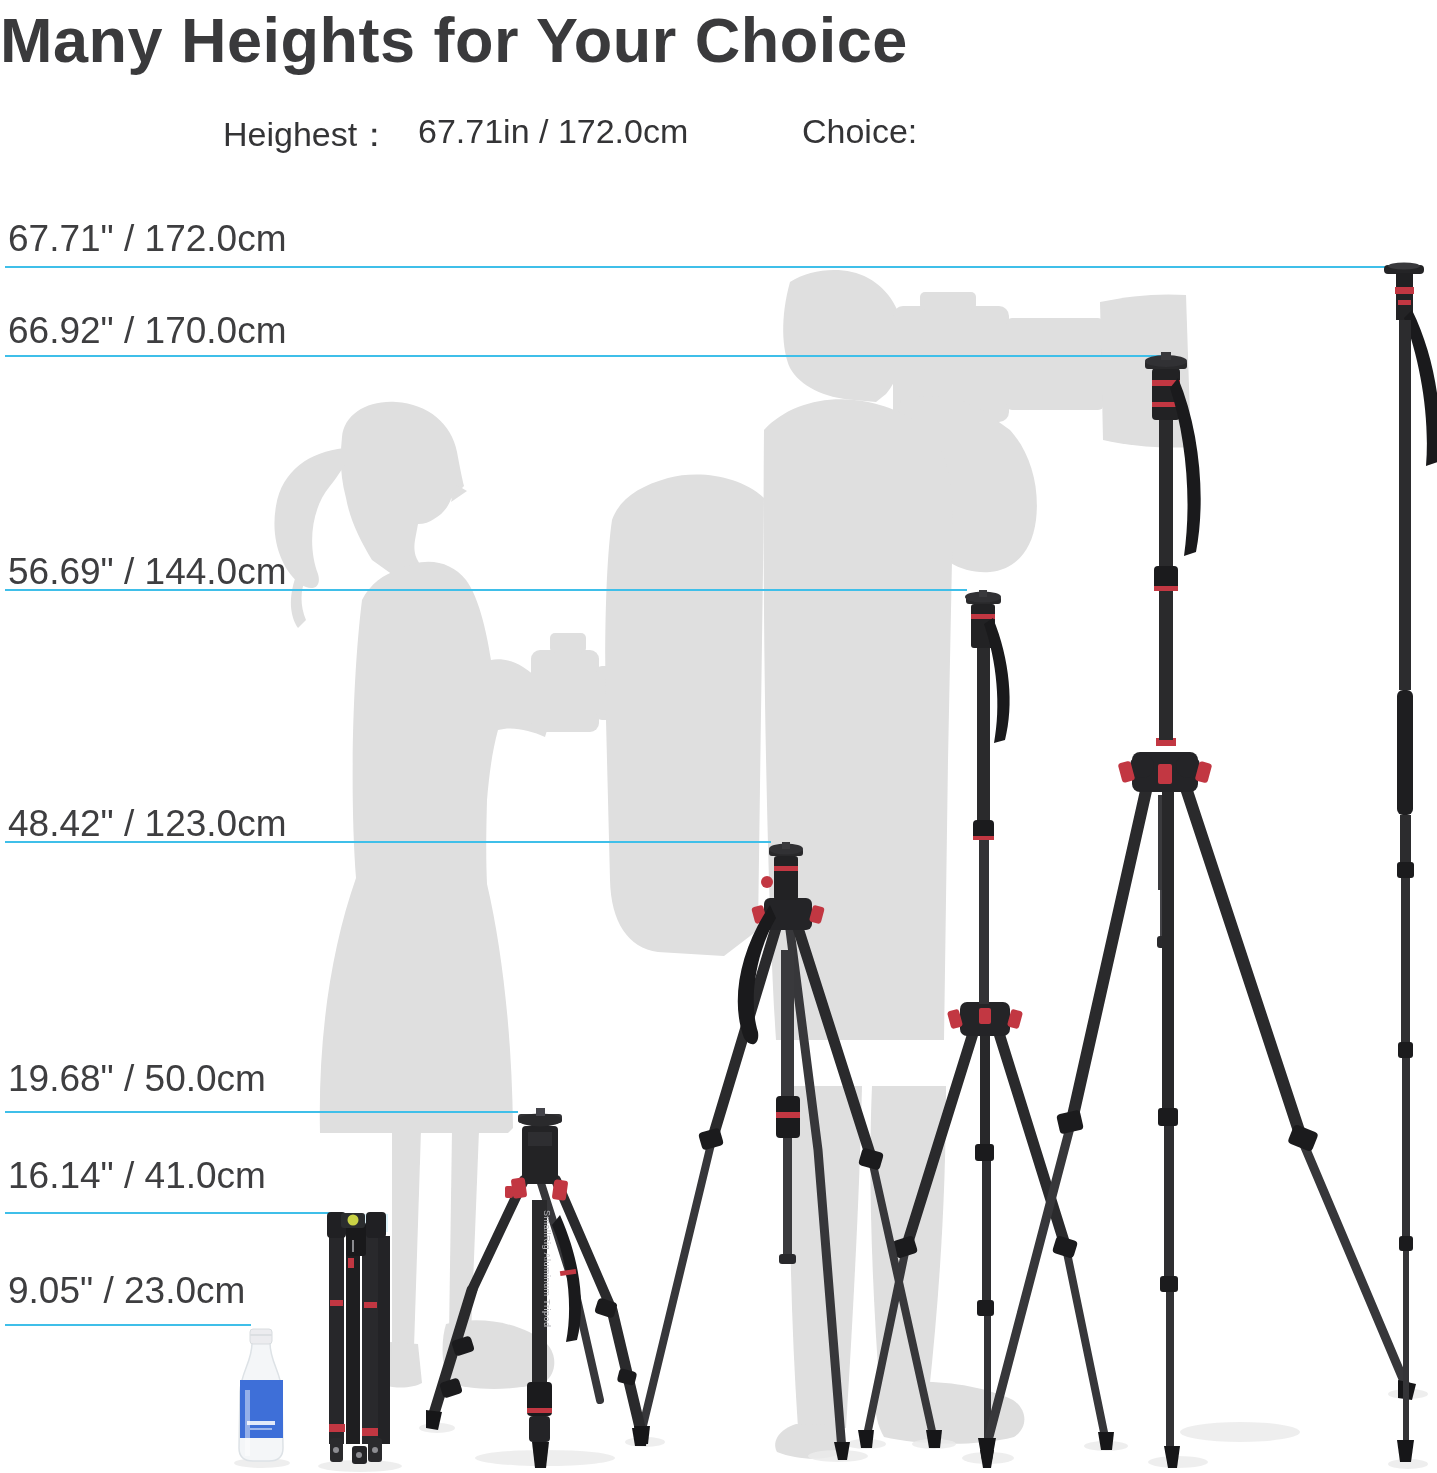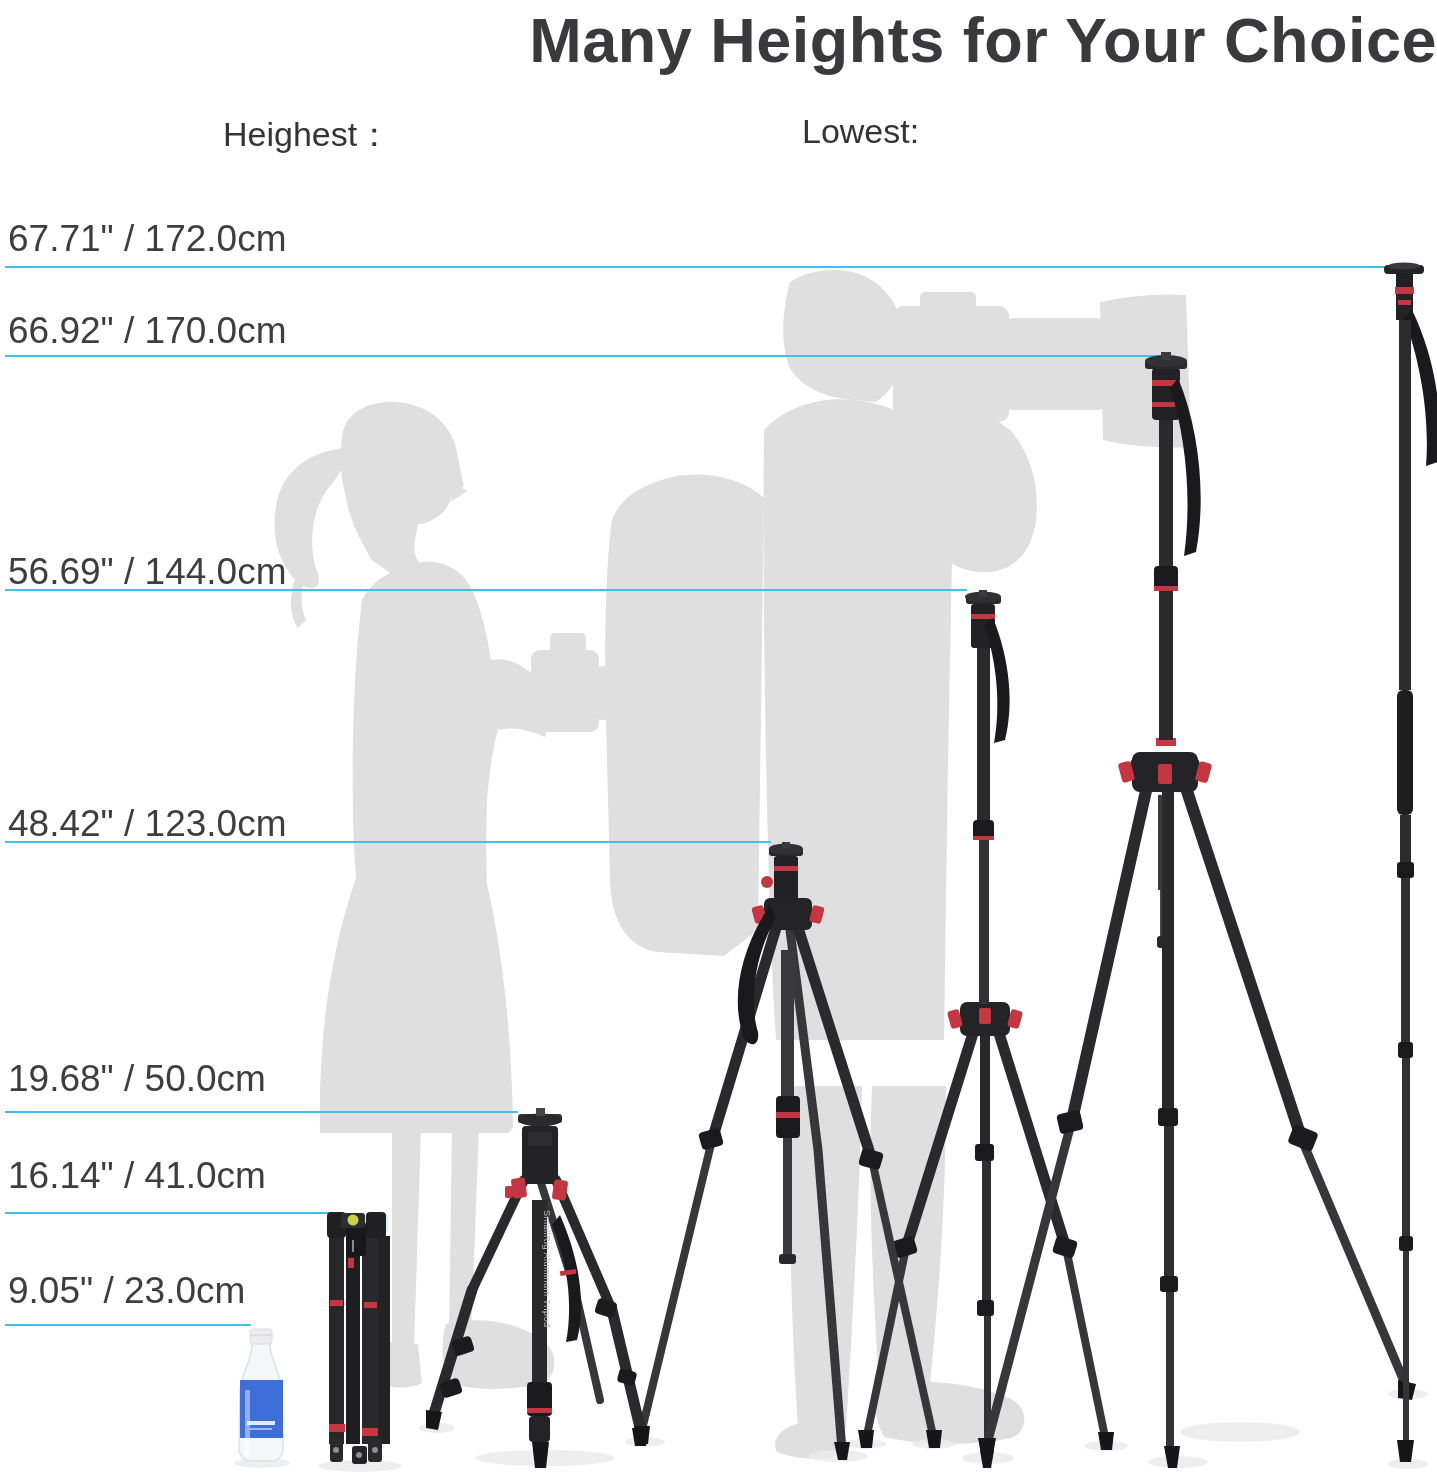--- a/index.html
+++ b/index.html
@@ -1,21 +1,21 @@
 <!DOCTYPE html>
 <html style="--accent: #3FBFE9; --silhouette: #DFDFDF; --tripod: #2A2A2C; --tripod-dark: #1B1B1D; --red: #C23742; --strap: #1A1A1C; --bottle-blue: #3E6FD8; --level-green: #C9D245; --shadow: #EBEBEB; --title-text: #3A3A3C; --label-text: #3E3E40;"><head>
 <meta charset="utf-8">
 <style>
   html,body{margin:0;padding:0;background:#ffffff;}
   .canvas{
     position:relative;width:1437px;height:1473px;background:#fff;
     font-family:"Liberation Sans",sans-serif;overflow:hidden;
   }
   .title{
-    position:absolute;top:4px;left:0;width:100%;margin:0;text-align:right;
+    position:absolute;top:4px;left:0;width:100%;margin:0;text-align:left;
     font-size:63px;font-weight:bold;color:var(--title-text,#3a3a3c);letter-spacing:0.5px;
   }
   .subtitle{position:absolute;top:112px;left:16px;width:100%;height:48px;}
   .subtitle span{position:absolute;top:0;font-size:34px;color:#343436;white-space:nowrap;}
   .s-label{font-weight:500;}
   .mlabel{
     position:absolute;left:8px;font-size:37px;color:var(--label-text,#3e3e40);
     white-space:nowrap;line-height:1.15;
   }
   svg.scene{position:absolute;top:0;left:0;}
@@ -31,21 +31,22 @@
 </style>
 </head>
 <body>
 
 <div class="canvas">
 
   <h1 class="title">Many Heights for Your Choice</h1>
 
   <div class="subtitle">
     <span class="s-label" style="left:207px">Heighest：</span>
-    <span class="s-label" style="left:786px">Lowest:</span>
+    <span class="s-value" style="left:402px">67.71in / 172.0cm</span>
+    <span class="s-label" style="left:786px">Choice:</span>
   </div>
 
   <div class="mlabel" style="top:218px">67.71" / 172.0cm</div>
   <div class="mlabel" style="top:310px">66.92" / 170.0cm</div>
   <div class="mlabel" style="top:551px">56.69" / 144.0cm</div>
   <div class="mlabel" style="top:803px">48.42" / 123.0cm</div>
   <div class="mlabel" style="top:1058px">19.68" / 50.0cm</div>
   <div class="mlabel" style="top:1155px">16.14" / 41.0cm</div>
   <div class="mlabel" style="top:1270px">9.05" / 23.0cm</div>
 

